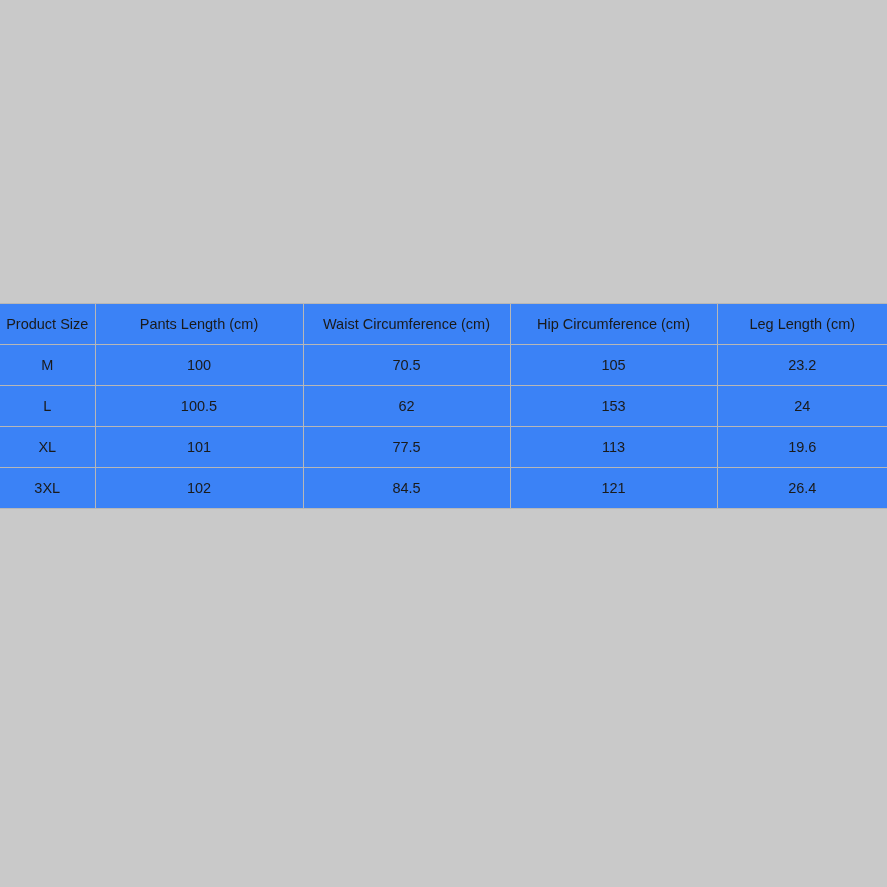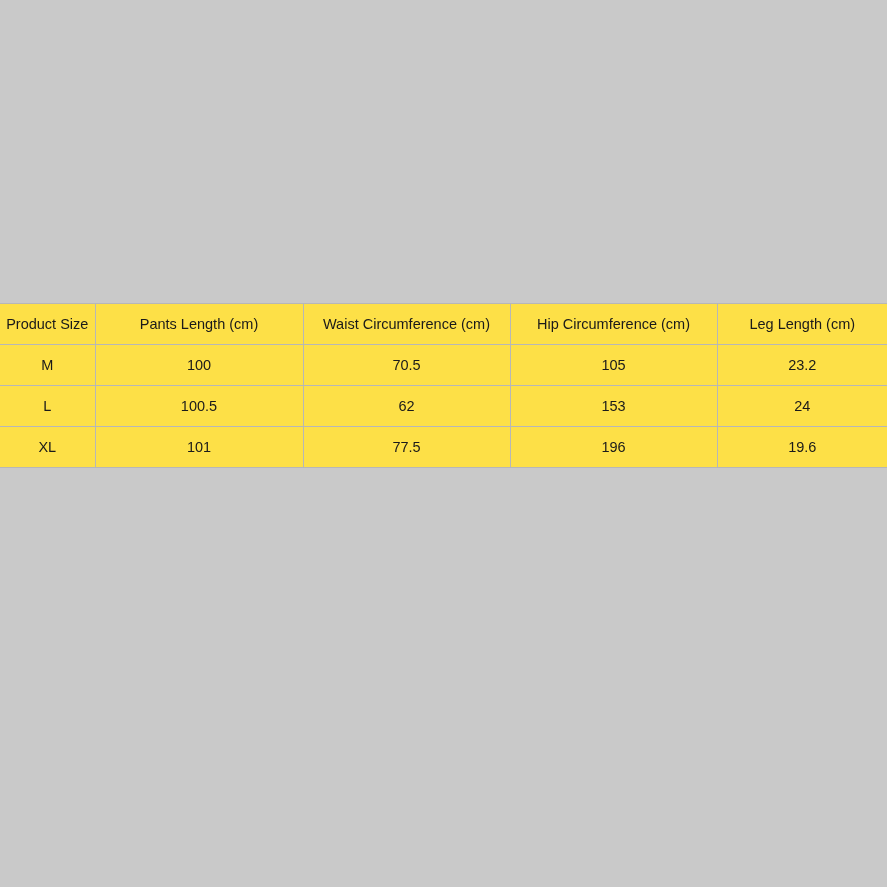--- a/index.html
+++ b/index.html
@@ -22,21 +22,21 @@
     position: absolute;
     left: 0;
     top: 303px;
     width: 887px;
     background: #ffffff;
   }
   table.size-table {
     border-collapse: collapse;
     width: 887px;
     table-layout: fixed;
-    background: #fde047;
+    background: #3b82f6;
   }
   table.size-table td,
   table.size-table th {
     border: 1px solid #b7b7b7;
     text-align: center;
     vertical-align: middle;
     font-weight: normal;
     color: #1a1a1a;
     padding: 0;
   }
@@ -100,19 +100,26 @@
           <td>L</td>
           <td>100.5</td>
           <td>62</td>
           <td>153</td>
           <td>24</td>
         </tr>
         <tr>
           <td>XL</td>
           <td>101</td>
           <td>77.5</td>
-          <td>196</td>
+          <td>113</td>
           <td>19.6</td>
+        </tr>
+        <tr>
+          <td>3XL</td>
+          <td>102</td>
+          <td>84.5</td>
+          <td>121</td>
+          <td>26.4</td>
         </tr>
       </tbody>
     </table>
   </div>
 </div>
 
 </body></html>

